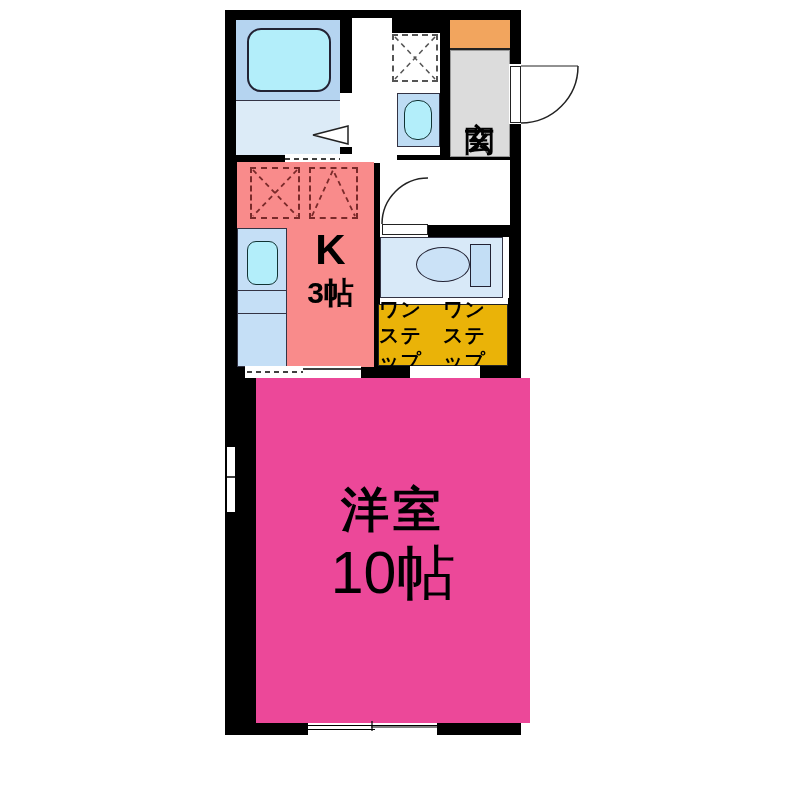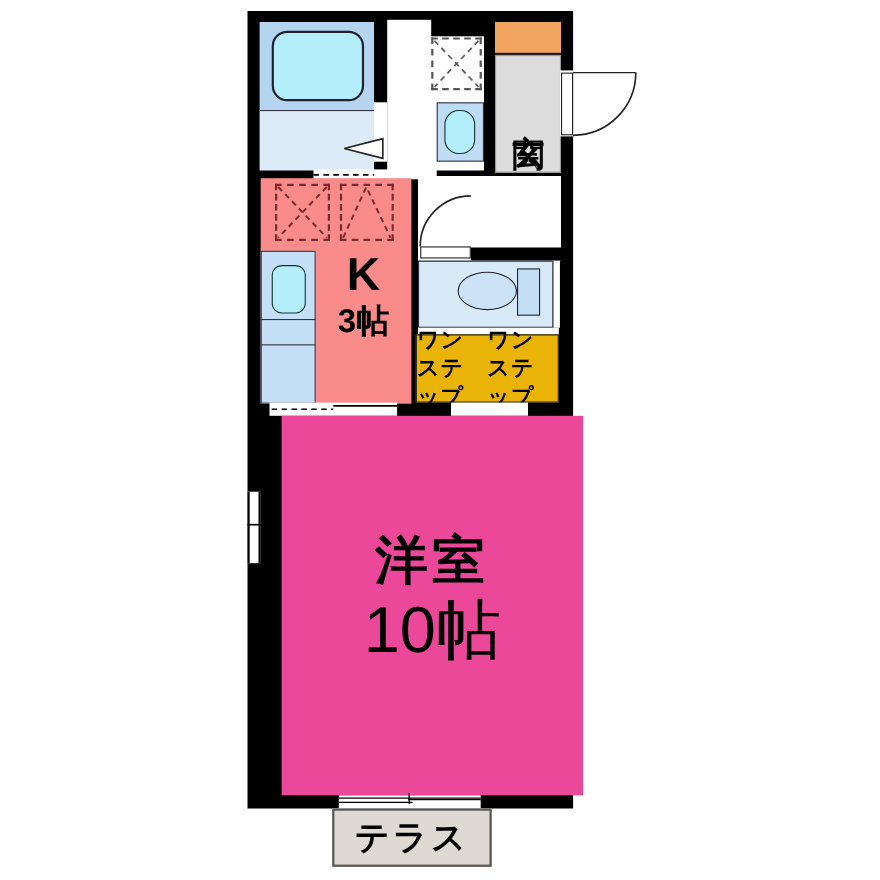--- a/index.html
+++ b/index.html
@@ -142,23 +142,20 @@
   <div class="abs main-room">
     <div class="main-room-text">
       <span class="main-room-name">洋室</span>
       <span class="main-room-size">10帖</span>
     </div>
   </div>
 
   <div class="abs left-window"></div>
   <div class="abs bottom-slider"></div>
 
-  <div class="abs terrace">
-    <span class="terrace-label">テラス</span>
-  </div>
 
   <svg class="overlay" viewBox="0 0 800 800">
 
     <g stroke="#555" stroke-width="1.5" stroke-dasharray="5,4">
       <line x1="395" y1="37" x2="435" y2="79"></line>
       <line x1="435" y1="37" x2="395" y2="79"></line>
     </g>
 
     <g stroke="#7a2a2a" stroke-width="1.8" stroke-dasharray="5,4">
       <line x1="253" y1="170" x2="297" y2="216"></line>

